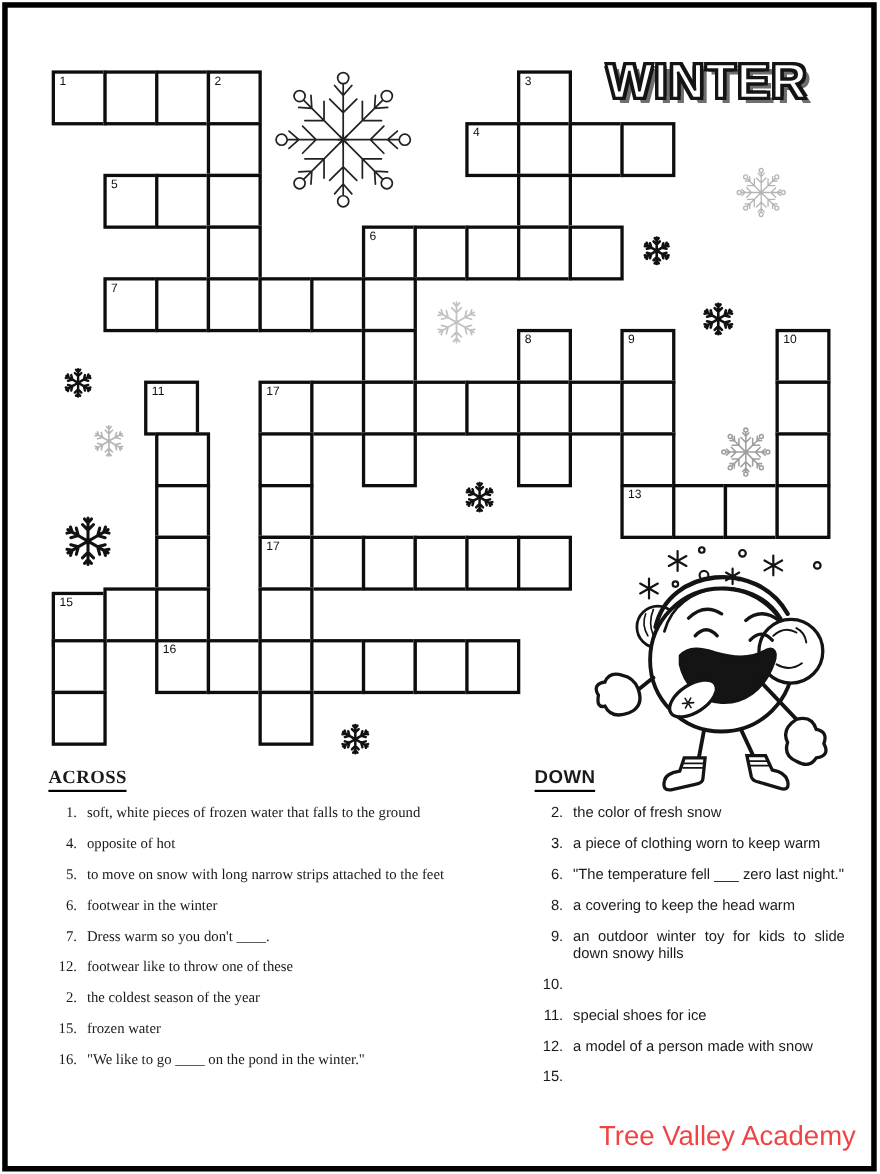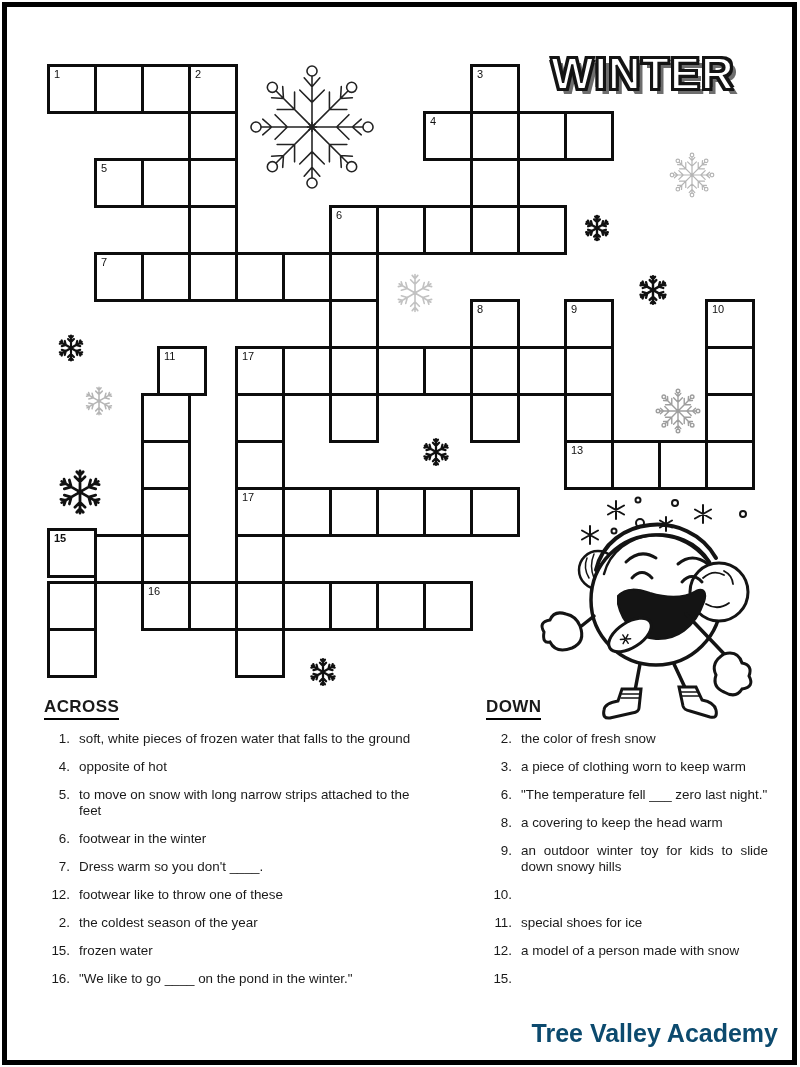--- a/index.html
+++ b/index.html
@@ -8,30 +8,30 @@
   .frame{position:absolute;left:2px;top:2px;right:3px;bottom:2px;border:5px solid #000;pointer-events:none;}
   .title{position:absolute;left:551px;top:48px;font-size:45px;font-weight:bold;letter-spacing:1px;
          color:#fff;-webkit-text-stroke:2.2px #141414;
          text-shadow:-2px -2px 0 #141414,2px -2px 0 #141414,-2px 2px 0 #141414,2px 2px 0 #141414,5px 5px 0 #6e6e6e;}
   .decor,.snowman{position:absolute;pointer-events:none;}
   .decor{left:0;top:0;}
   #grid{position:absolute;left:47px;top:64px;}
   .cell{position:absolute;width:50px;height:50px;box-sizing:border-box;border:3px solid #0d0d0d;background:#fff;}
   .cnum{position:absolute;top:1px;left:4px;font-size:11px;line-height:12px;color:#111;}
   .clues{position:absolute;width:380px;}
-  .clues.across{left:44px;top:697px;}
+  .clues.across{left:44px;top:697px;font-family:Liberation Serif, serif;}
   .clues.down{left:486px;top:697px;}
   .clues-header{display:inline-block;font-size:17px;font-weight:bold;letter-spacing:.4px;
                 border-bottom:2px solid #000;padding-bottom:1px;margin-bottom:11px;}
   .clue{display:flex;margin-bottom:12.5px;font-size:13.4px;line-height:15.5px;}
   .clue .num{flex:none;width:26px;text-align:right;padding-right:9px;}
   .clue .txt{width:345px;}
   .down .clue .txt{width:247px;}
   .txt.just{text-align:justify;}
-  .footer{position:absolute;right:22px;top:1019px;font-size:25px;font-weight:bold;color:#0c4a6e;}
+  .footer{position:absolute;right:22px;top:1019px;font-size:25px;font-weight:normal;color:#ef4444;}
 </style>
 </head>
 <body>
 
 <svg class="decor" width="800" height="1067" viewBox="0 0 800 1067">
   <defs>
     <g id="flakeArm" fill="none" stroke-linecap="round">
       <path d="M0,4 L0,-46 M0,-22 L-11,-33 M0,-22 L11,-33 M0,-36 L-7,-44 M0,-36 L7,-44"></path>
     </g>
     <g id="flake6">
@@ -120,21 +120,21 @@
     <div class="cell" style="left: 282px; top: 235px;"></div>
     <div class="cell" style="left: 423px; top: 235px;">
       <span class="cnum">8</span>
     </div>
     <div class="cell" style="left: 517px; top: 235px;">
       <span class="cnum">9</span>
     </div>
     <div class="cell" style="left: 658px; top: 235px;">
       <span class="cnum">10</span>
     </div>
-    <div class="cell" style="left: 110px; top: 282px;">
+    <div class="cell" style="left: 84px; top: 282px;">
       <span class="cnum">11</span>
     </div>
     <div class="cell" style="left: 188px; top: 282px;">
       <span class="cnum">17</span>
     </div>
     <div class="cell" style="left: 235px; top: 282px;"></div>
     <div class="cell" style="left: 282px; top: 282px;"></div>
     <div class="cell" style="left: 329px; top: 282px;"></div>
     <div class="cell" style="left: 376px; top: 282px;"></div>
     <div class="cell" style="left: 423px; top: 282px;"></div>
@@ -157,21 +157,21 @@
     <div class="cell" style="left: 658px; top: 376px;"></div>
     <div class="cell" style="left: 94px; top: 423px;"></div>
     <div class="cell" style="left: 188px; top: 423px;">
       <span class="cnum">17</span>
     </div>
     <div class="cell" style="left: 235px; top: 423px;"></div>
     <div class="cell" style="left: 282px; top: 423px;"></div>
     <div class="cell" style="left: 329px; top: 423px;"></div>
     <div class="cell" style="left: 376px; top: 423px;"></div>
     <div class="cell" style="left: 423px; top: 423px;"></div>
-    <div class="cell" style="left: 0px; top: 464px; font-weight: bold;">
+    <div class="cell" style="left: 0px; top: 474px;">
       <span class="cnum">15</span>
     </div>
     <div class="cell" style="left: 47px; top: 470px;"></div>
     <div class="cell" style="left: 94px; top: 470px;"></div>
     <div class="cell" style="left: 188px; top: 470px;"></div>
     <div class="cell" style="left: 0px; top: 517px;"></div>
     <div class="cell" style="left: 94px; top: 517px;">
       <span class="cnum">16</span>
     </div>
     <div class="cell" style="left: 141px; top: 517px;"></div>

